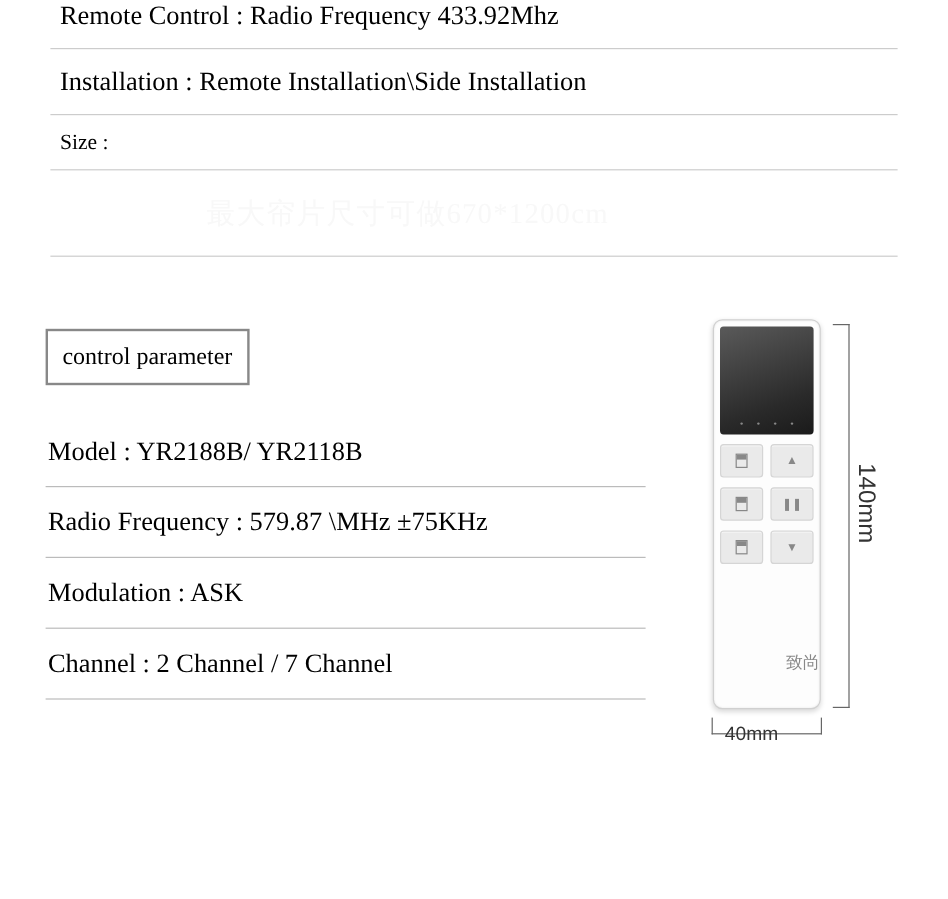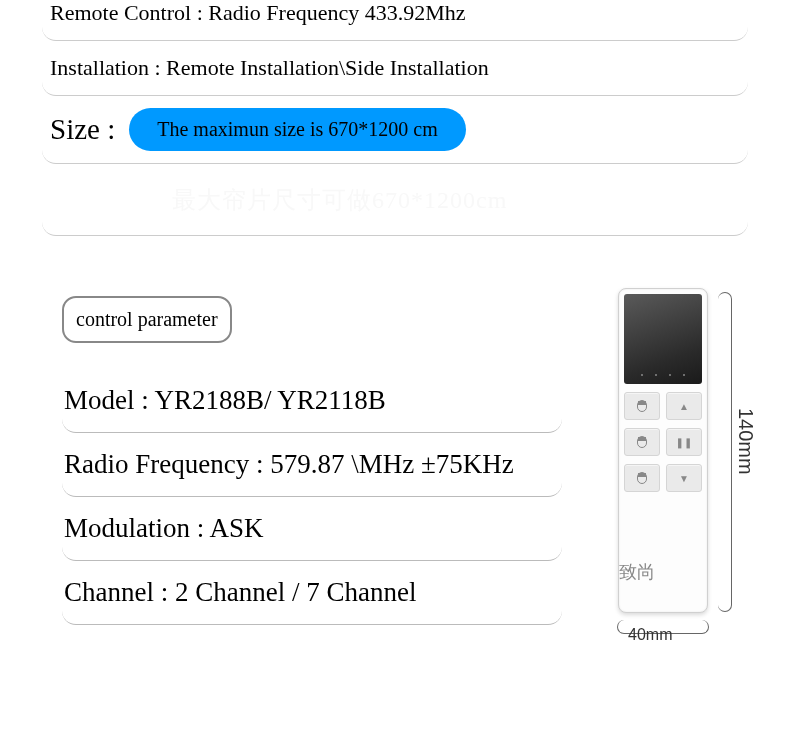--- a/index.html
+++ b/index.html
@@ -1,15 +1,15 @@
 <!DOCTYPE html>
 <html><head>
   <meta charset="utf-8">
   <style>
-    * { margin: 0; padding: 0; box-sizing: border-box; border-radius: 14px; }
+    * { margin: 0; padding: 0; box-sizing: border-box; }
     body {
       font-family: Georgia, 'Times New Roman', serif;
       background: #fff;
       width: 790px;
       height: 749px;
       overflow: hidden;
       position: relative;
     }
     .top-section {
       padding: 0 42px;
@@ -24,21 +24,21 @@
       padding-top: 0;
       padding-bottom: 14px;
     }
     .size-row {
       display: flex;
       align-items: center;
       padding: 12px 8px 12px 8px;
       border-bottom: 1px solid #ccc;
     }
     .size-label {
-      font-size: 29px;
+      font-size: 18px;
       color: #000;
       margin-right: 14px;
     }
     .size-pill {
       background: #0099ff;
       color: #000;
       font-size: 20px;
       padding: 10px 28px;
       border-radius: 24px;
     }
@@ -49,36 +49,35 @@
       align-items: center;
       padding-left: 130px;
     }
     .ghost-text {
       color: #f8f8f8;
       font-size: 24px;
       letter-spacing: 1px;
     }
     .bottom-section {
       display: flex;
-      padding: 60px 30px 0 22px;
-      margin-left: 40px;
+      padding: 60px 30px 0 38px;
     }
     .params-col {
       flex: 0 0 500px;
     }
     .param-header {
       border: 2px solid #888;
       display: inline-block;
       padding: 10px 12px;
       font-size: 20px;
       color: #000;
       margin-bottom: 26px;
     }
     .param-row {
-      font-size: 27px;
+      font-size: 22px;
       color: #000;
       padding: 16px 2px;
       border-bottom: 1px solid #bbb;
     }
     .remote-col {
       flex: 1;
       position: relative;
       padding-left: 56px;
       padding-top: 0;
     }
@@ -147,22 +146,22 @@
       justify-content: center;
       font-size: 10px;
       color: #888;
       box-shadow: inset 0 1px 0 rgba(255,255,255,0.5);
     }
     .remote-logo {
       position: absolute;
       bottom: 28px;
       left: 0;
       right: 0;
-      text-align: left;
-      font-size: 18px;
+      text-align: right;
+      font-size: 14px;
       color: #888;
       font-family: sans-serif;
     }
     .dim-bracket-v {
       position: absolute;
       top: 4px;
       left: 100px;
       height: 320px;
       width: 14px;
       border-top: 1px solid #666;
@@ -213,21 +212,20 @@
     }
   </style>
 </head>
 <body>
 
 <div class="top-section">
   <div class="spec-row spec-row-first">Remote Control : Radio Frequency 433.92Mhz</div>
   <div class="spec-row">Installation : Remote Installation\Side Installation</div>
   <div class="size-row">
     <span class="size-label">Size :</span>
-    <span class="size-pill">The maximun size is 670*1200 cm</span>
   </div>
   <div class="ghost-row">
     <span class="ghost-text">最大帘片尺寸可做670*1200cm</span>
   </div>
 </div>
 
 <div class="bottom-section">
   <div class="params-col">
     <div class="param-header">control parameter</div>
     <div class="param-row">Model : YR2188B/ YR2118B</div>

